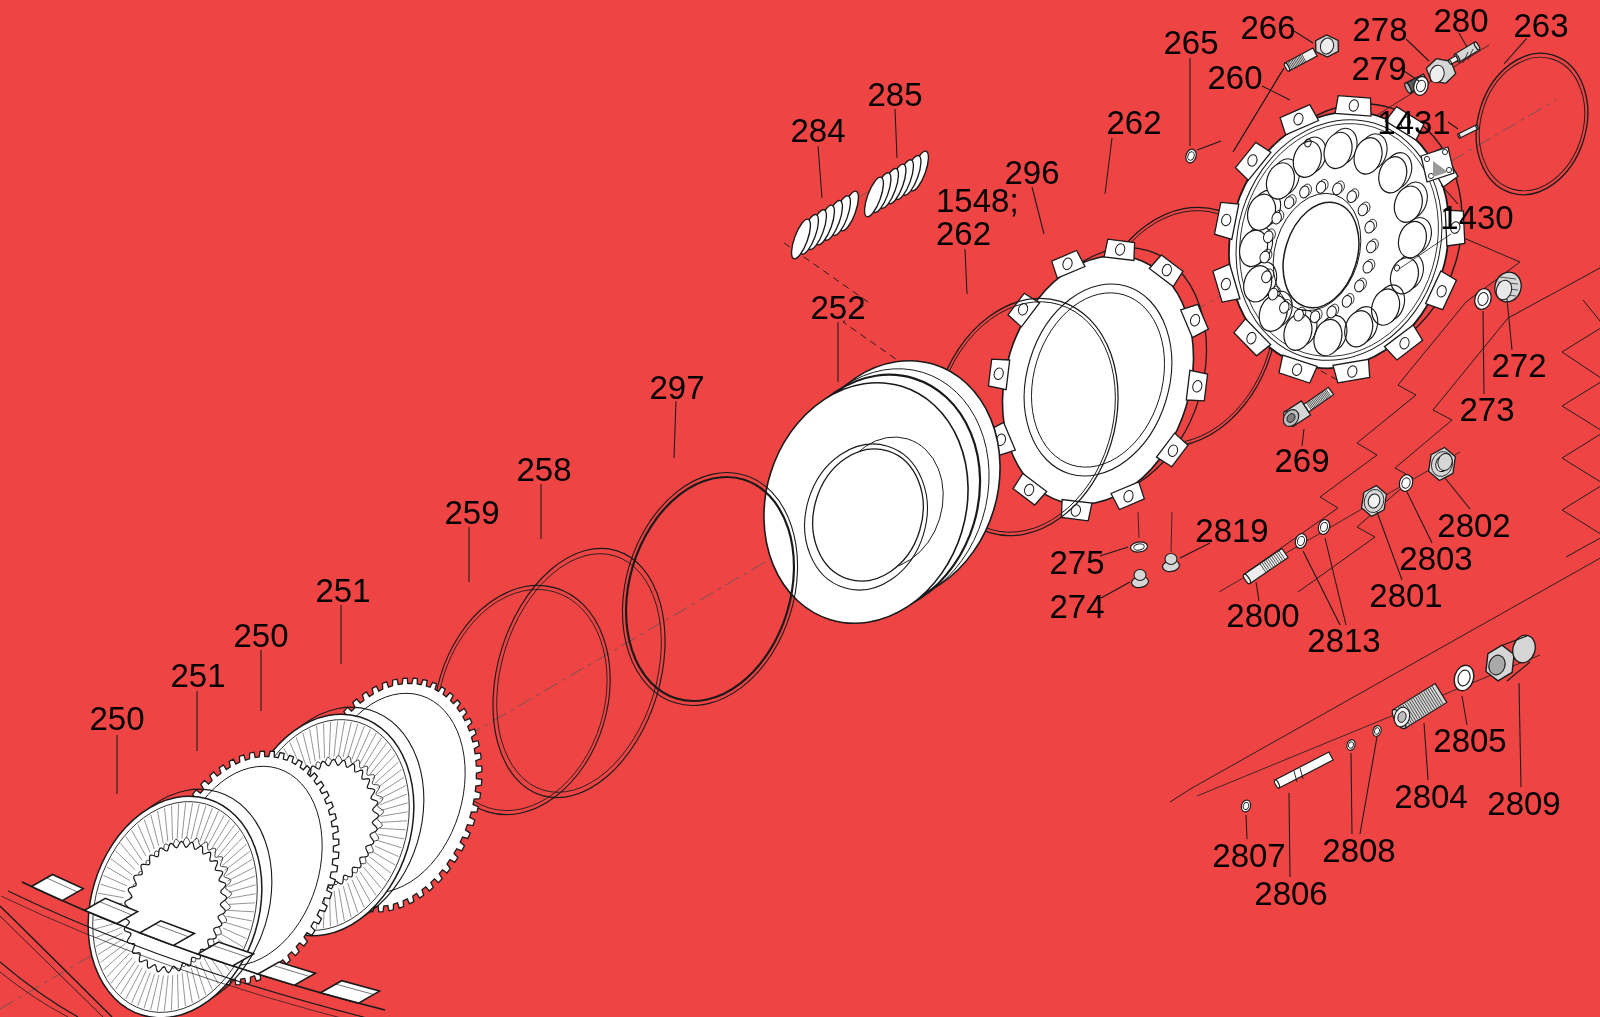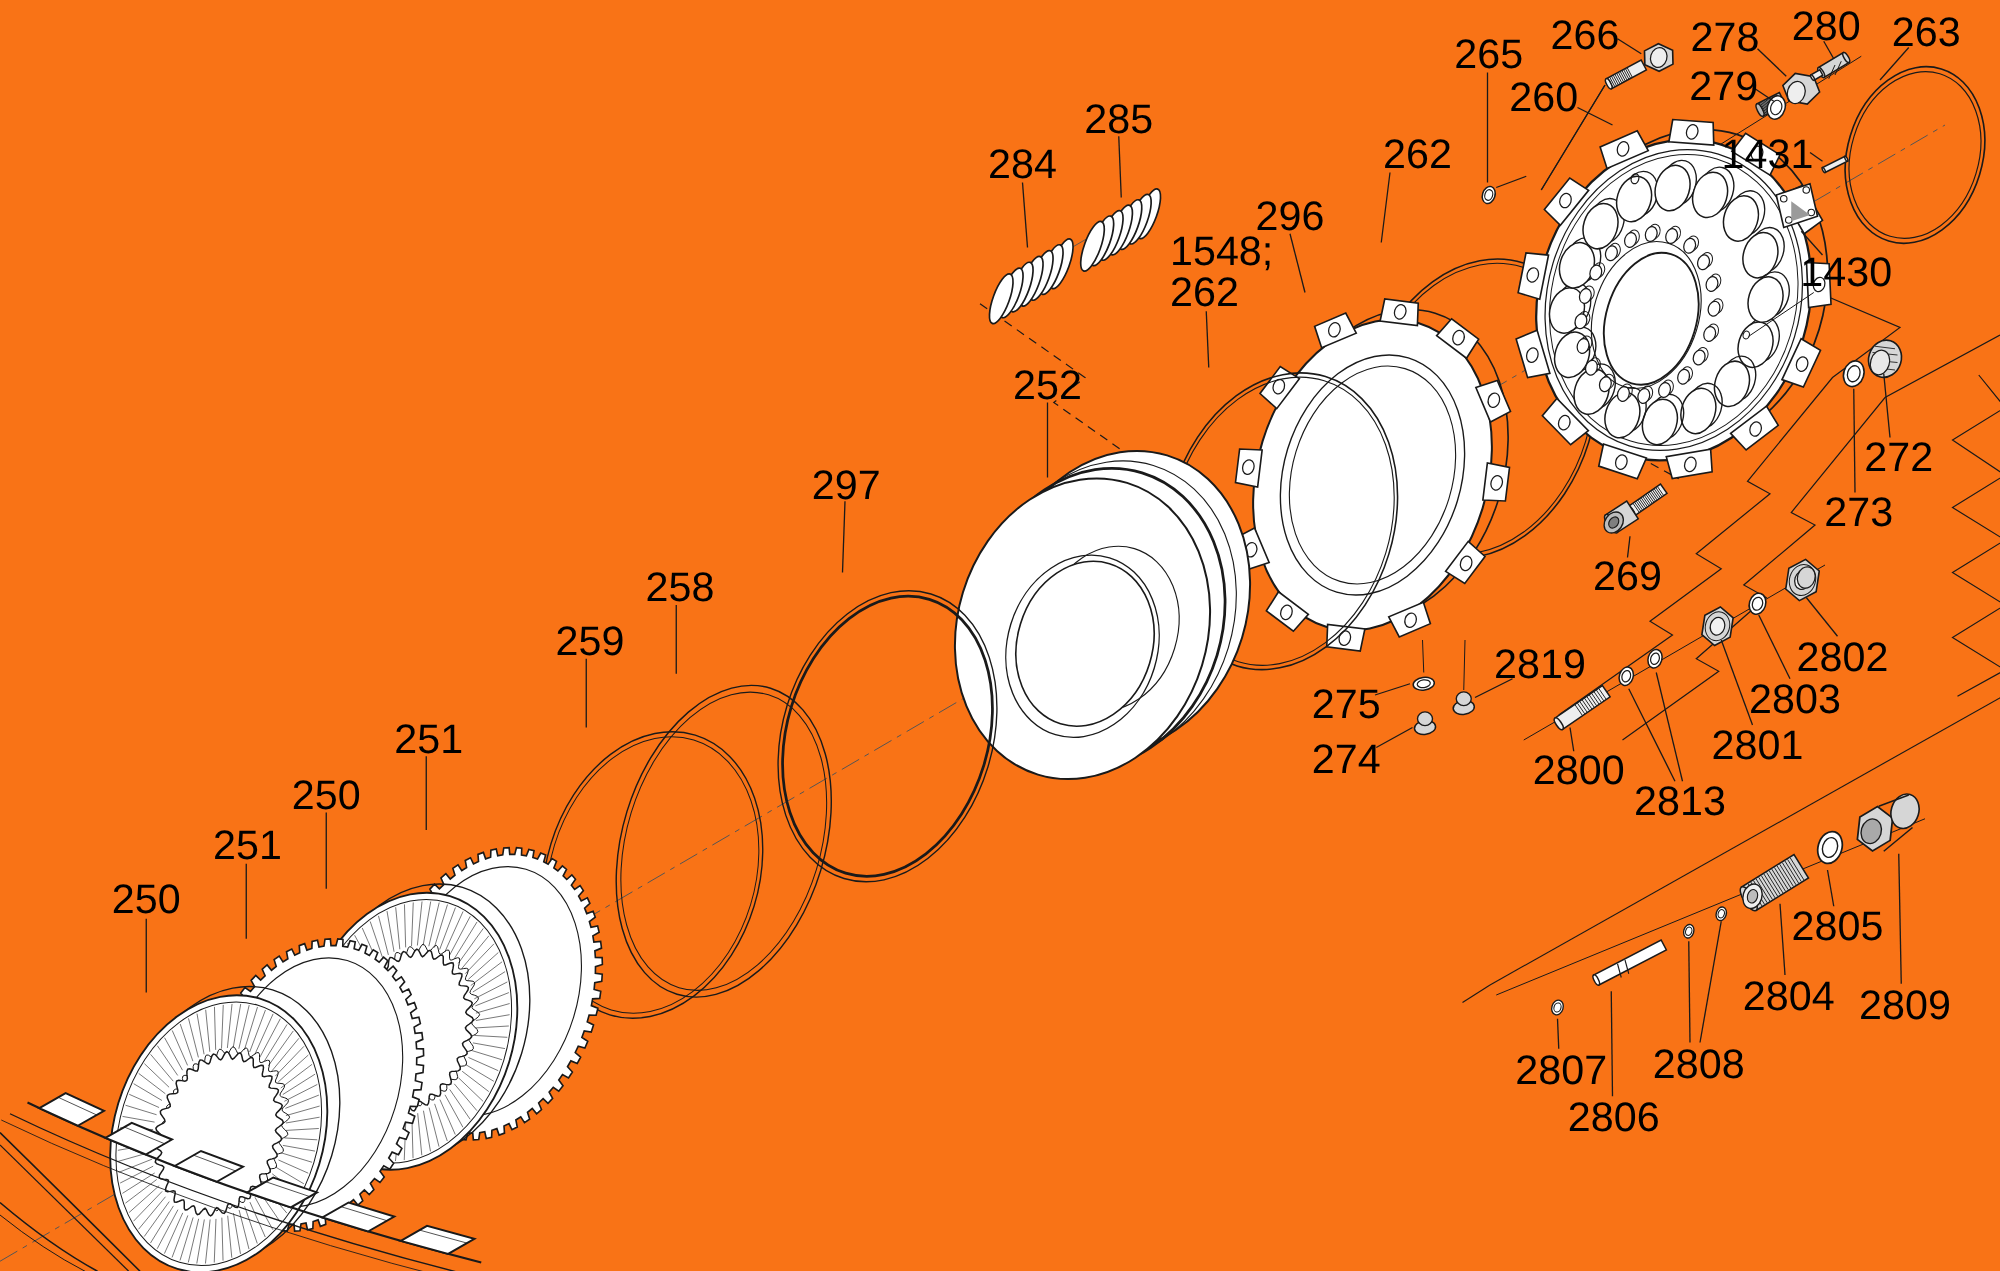--- a/index.html
+++ b/index.html
@@ -1,16 +1,16 @@
 <!DOCTYPE html>
 <html><head>
 <meta charset="utf-8">
 <style>
   html,body{margin:0;padding:0;background:#fff;}
-  .stage{position:relative;width:1600px;height:1017px;background:#f97316;overflow:hidden;}
+  .stage{position:relative;width:1600px;height:1017px;background:#ef4444;overflow:hidden;}
   svg{display:block;}
   text{font-family:"Liberation Sans", sans-serif;font-size:33px;fill:#000;}
 </style>
 </head>
 <body>
 
 <div class="stage">
   <svg id="fig" width="1600" height="1017" viewBox="0 0 1600 1017">
     <g id="geom">
         <line x1="0" y1="1009" x2="1556" y2="100" stroke="#555" stroke-width="0.8" stroke-dasharray="16 5 4 5"></line>

